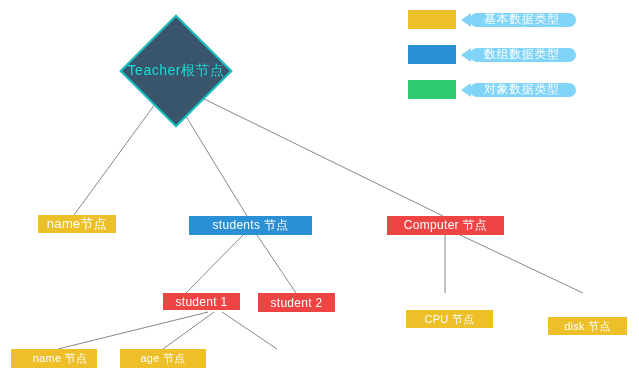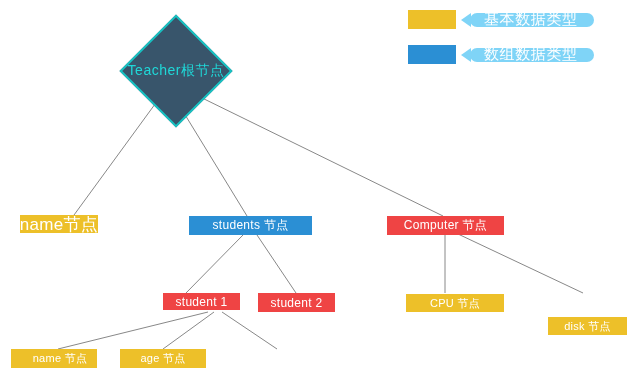--- a/index.html
+++ b/index.html
@@ -92,21 +92,21 @@
   .sw-green  { background: #2ecc71; }
   .legend-callout {
     position: relative;
     margin-left: 14px;
     height: 14px;
     padding: 0 16px 0 14px;
     display: flex;
     align-items: center;
     justify-content: center;
     color: #ffffff;
-    font-size: 15px;
+    font-size: 12px;
     letter-spacing: 0.6px;
     background: #7fd4f7;
     border-radius: 11px;
   }
   .legend-callout::before {
     content: "";
     position: absolute;
     left: -9px;
     top: 50%;
     transform: translateY(-50%);
@@ -135,41 +135,41 @@
       <line x1="214" y1="312" x2="163" y2="349"></line>
       <line x1="222" y1="312" x2="277" y2="349"></line>
     </g>
   </svg>
 
   <div id="root-node" style="left:96px; top:41px; width:160px; height:60px;">
     <div class="diamond" style="width:80px; height:80px; left:40px; top:-10px;"></div>
     <div class="root-label">Teacher根节点</div>
   </div>
 
-  <div class="node node-yellow" style="left:20px; top:215px; width:78px; height:18px; font-size:17px;">
+  <div class="node node-yellow" style="left:38px; top:215px; width:78px; height:18px; font-size:13px;">
     <span>name节点</span>
   </div>
 
   <div class="node node-blue" style="left:189px; top:216px; width:123px; height:19px; font-size:12px;">
     <span>students 节点</span>
   </div>
 
   <div class="node node-green" style="left:387px; top:216px; width:117px; height:19px; font-size:12px;">
     <span>Computer 节点</span>
   </div>
 
   <div class="node node-green" style="left:163px; top:293px; width:77px; height:17px; font-size:12px;">
     <span>student 1</span>
   </div>
 
   <div class="node node-green" style="left:258px; top:293px; width:77px; height:19px; font-size:12px;">
     <span>student 2</span>
   </div>
 
-  <div class="node node-yellow" style="left:406px; top:294px; width:98px; height:18px; font-size:11px;">
+  <div class="node node-yellow" style="left:406px; top:310px; width:87px; height:18px; font-size:11px;">
     <span>CPU 节点</span>
   </div>
 
   <div class="node node-yellow" style="left:548px; top:294px; width:79px; height:18px; font-size:11px;margin-top:23px;">
     <span>disk 节点</span>
   </div>
 
   <div class="node node-yellow" style="left:11px; top:349px; width:86px; height:19px; font-size:11px;padding-left:12px;">
     <span>name 节点</span>
   </div>
@@ -188,16 +188,22 @@
       </div>
     </div>
 
     <div class="legend-row" style="left:0px; top:45px;">
       <div class="legend-swatch sw-blue"></div>
       <div class="legend-callout">
         <span>数组数据类型</span>
       </div>
     </div>
 
+    <div class="legend-row" style="left:0px; top:80px;">
+      <div class="legend-swatch sw-green"></div>
+      <div class="legend-callout">
+        <span>对象数据类型</span>
+      </div>
+    </div>
 
   </div>
 
 </div>
 
 </body></html>

